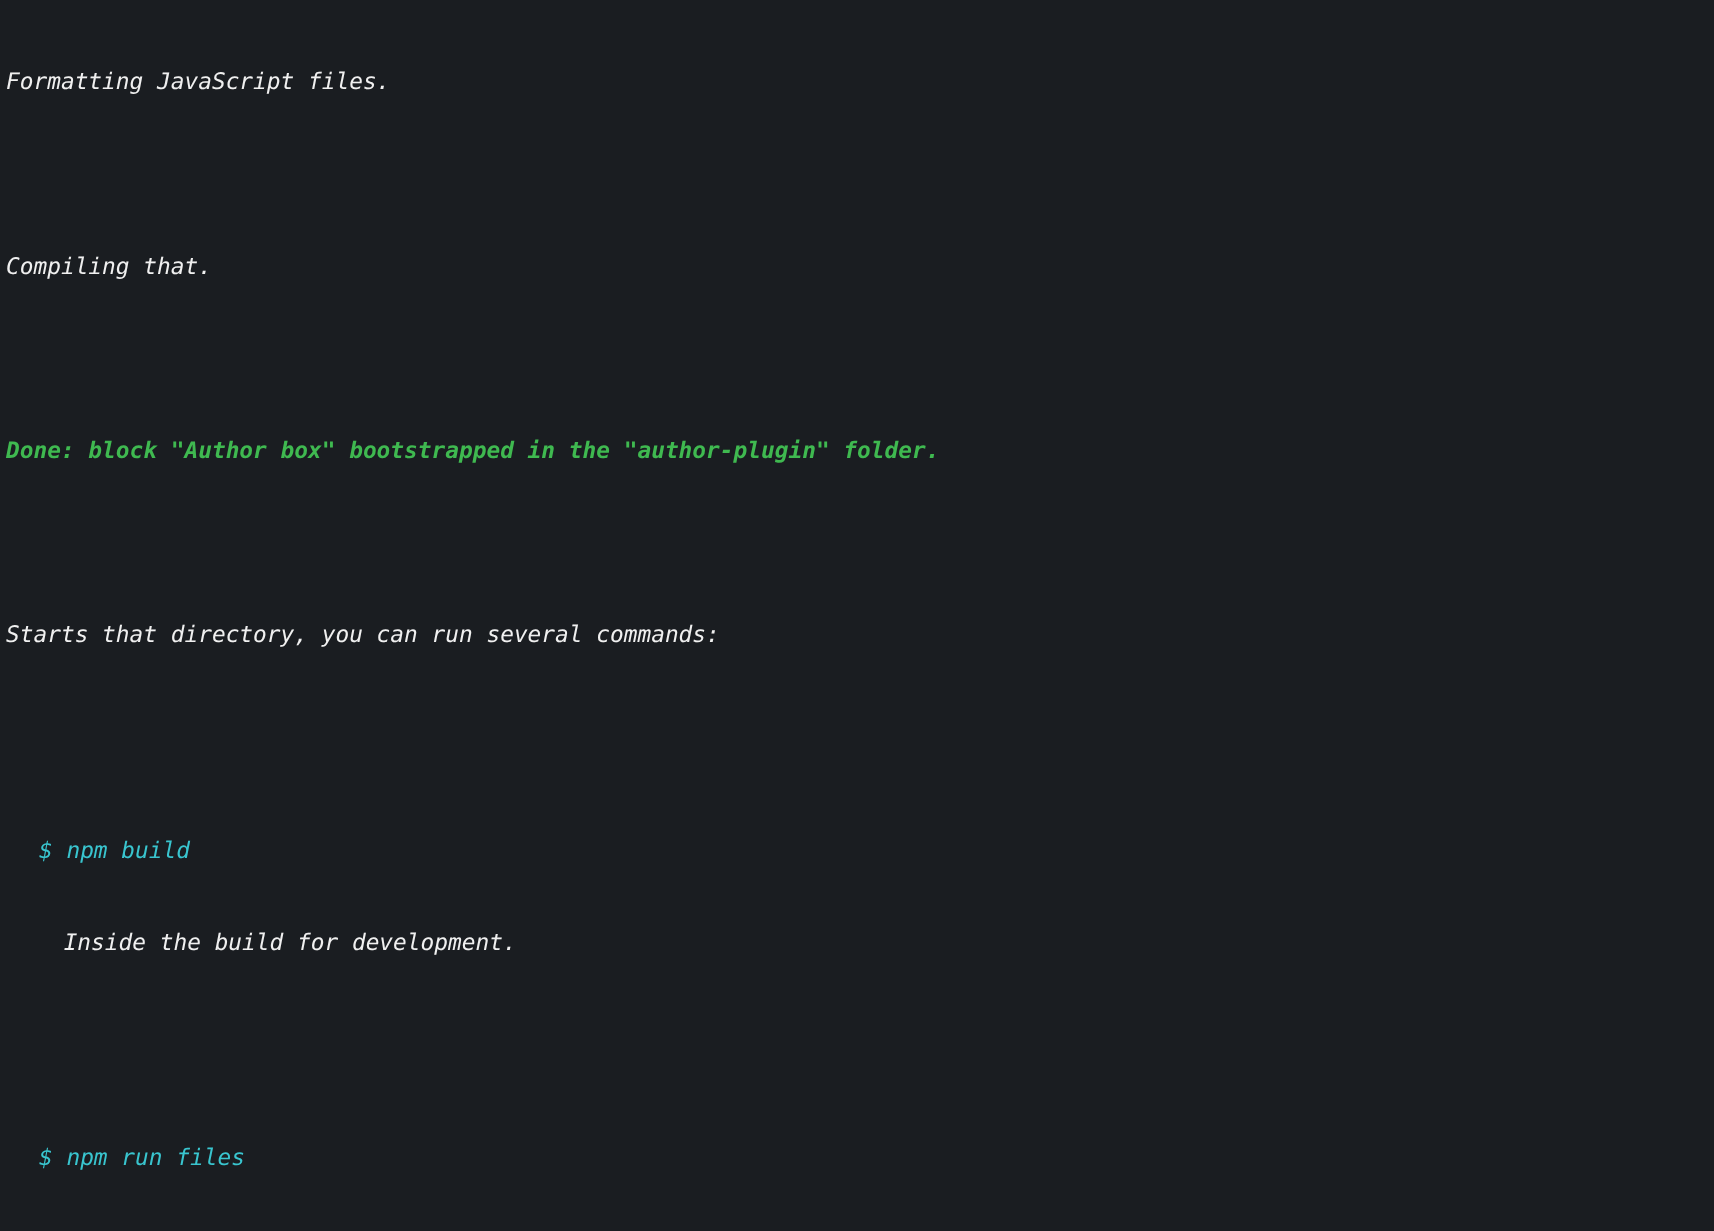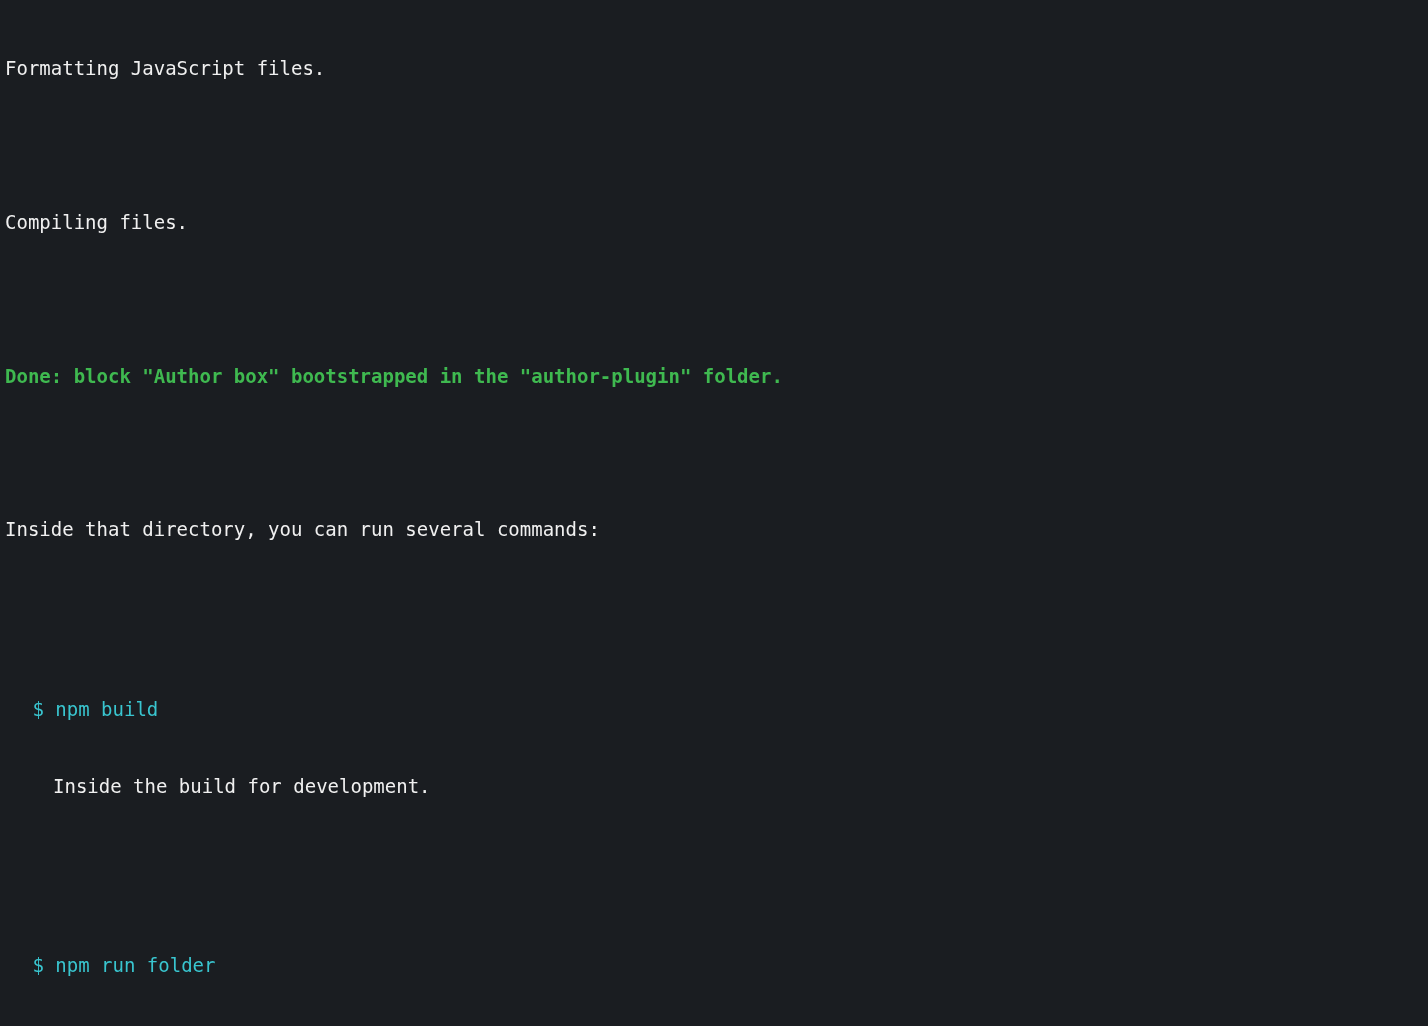--- a/index.html
+++ b/index.html
@@ -25,49 +25,50 @@
     }
     .green {
       color: #3fb950;
       font-weight: bold;
     }
     .cyan {
       color: #39c5cf;
     }
     .line {
       min-height: 25.5px;
+      font-style: italic;
     }
     .blank {
       height: 25.5px;
     }
     .indent1 {
       padding-left: 2.4ch;
     }
     .indent2 {
       padding-left: 4.2ch;
     }
   </style>
 </head>
 <body>
 
 <div class="terminal">
   <div class="line">Formatting JavaScript files.</div>
   <div class="blank"></div>
-  <div class="line">Compiling files.</div>
+  <div class="line">Compiling that.</div>
   <div class="blank"></div>
   <div class="line green">Done: block "Author box" bootstrapped in the "author-plugin" folder.</div>
   <div class="blank"></div>
-  <div class="line">Inside that directory, you can run several commands:</div>
+  <div class="line">Starts that directory, you can run several commands:</div>
   <div class="blank"></div>
 
   <div class="line indent1"><span class="cyan">$ </span><span class="cyan">npm build</span></div>
   <div class="line indent2">Inside the build for development.</div>
   <div class="blank"></div>
 
-  <div class="line indent1"><span class="cyan">$ </span><span class="cyan">npm run folder</span></div>
+  <div class="line indent1"><span class="cyan">$ </span><span class="cyan">npm run files</span></div>
   
   
 
   
   
   
 
   
   
   

